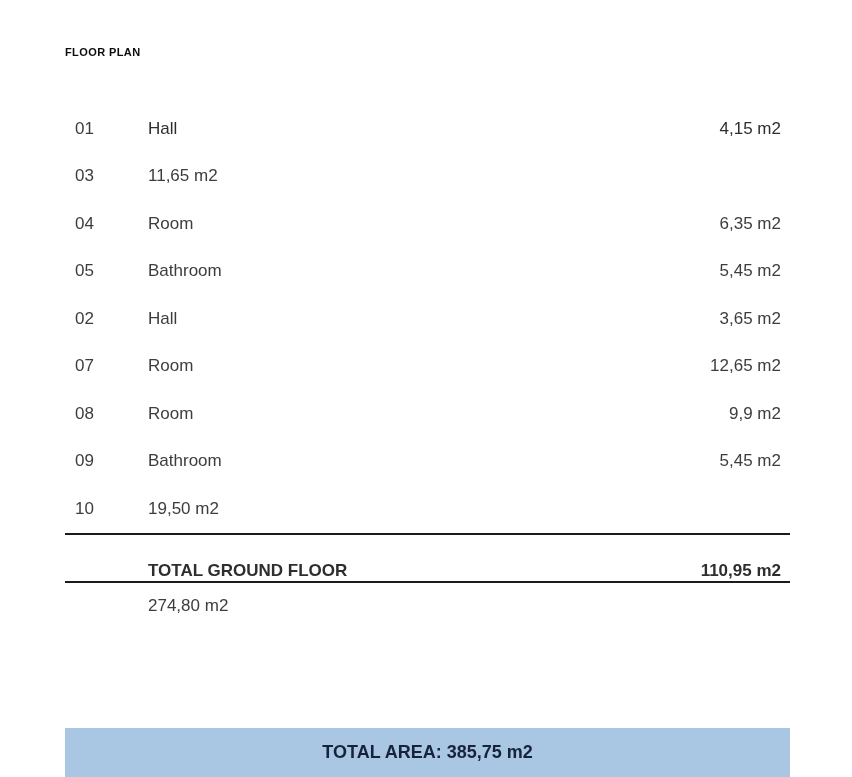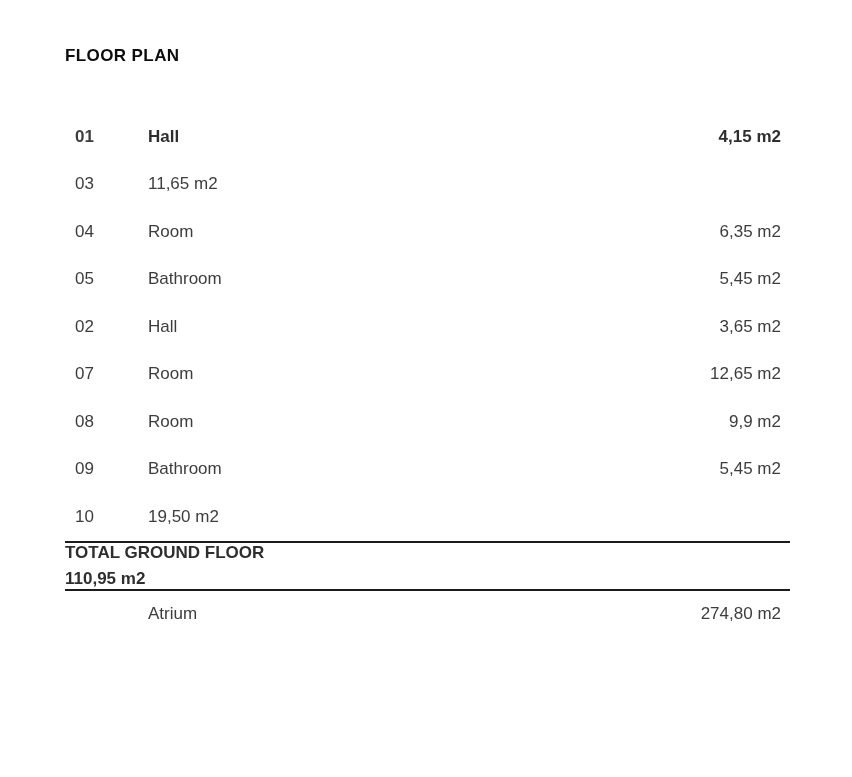--- a/index.html
+++ b/index.html
@@ -16,21 +16,21 @@
     height: 777px;
   }
   .content {
     position: absolute;
     left: 65px;
     top: 0;
     width: 725px;
   }
   .title {
     margin-top: 46px;
-    font-size: 17px;
+    font-size: 11px;
     font-weight: 700;
     letter-spacing: 0.4px;
     color: #0d0d0d;
   }
   .rows {
     margin-top: 47px;
   }
   .row {
     display: flex;
     align-items: center;
@@ -45,36 +45,35 @@
   }
   .row .label {
     flex: 1;
   }
   .row .area {
     text-align: right;
     padding-right: 9px;
     white-space: nowrap;
   }
   .row.bold {
-    font-weight: 700;
+    font-weight: 400;
     color: #2e2e2e;
   }
   .divider {
     border-top: 2px solid #1b1b1b;
     width: 100%;
     height: 0;
   }
   .total-row {
     display: flex;
-    align-items: flex-start;
+    align-items: flex-end;
     height: 46px;
     font-size: 17px;
     font-weight: 700;
     color: #2e2e2e;
-    flex-direction: column;
   }
   .total-row .spacer {
     width: 83px;
     padding-left: 10px;
   }
   .total-row .label { flex: 1; }
   .total-row .area {
     text-align: right;
     padding-right: 9px;
     white-space: nowrap;
@@ -169,19 +168,21 @@
     <div class="total-row">
       <span class="spacer"></span>
       <span class="label">TOTAL GROUND FLOOR</span>
       <span class="area">110,95 m2</span>
     </div>
 
     <div class="divider"></div>
 
     <div class="atrium-row">
       <span class="spacer"></span>
-      <span class="label">Atrium</span>
       <span class="area">274,80 m2</span>
     </div>
 
   </div>
 
+  <div class="total-area-bar" style="background: rgb(169, 199, 227); color: rgb(22, 35, 58);">
+    <span>TOTAL AREA: 385,75 m2</span>
+  </div>
 </div>
 
 </body></html>

